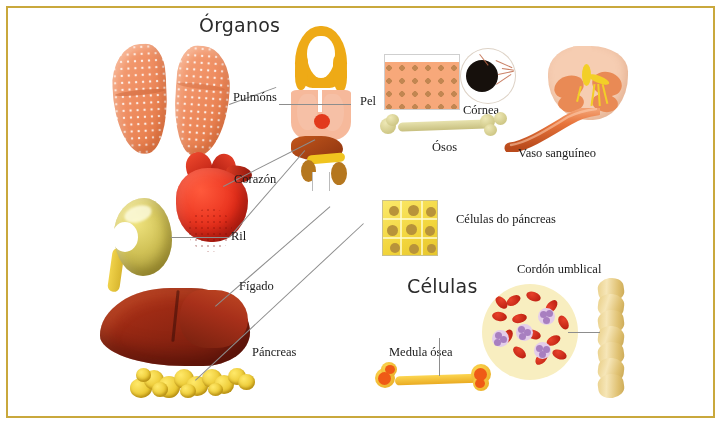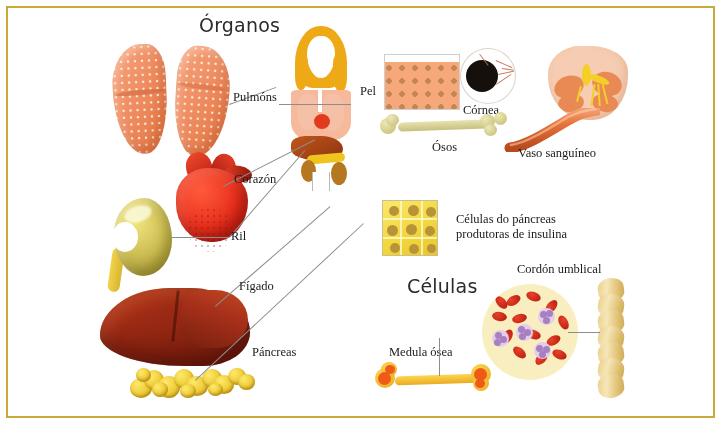--- a/index.html
+++ b/index.html
@@ -210,21 +210,21 @@
     <div class="lbl" style="left:239px;top:279px;text-align:right;">Fígado</div>
     <div class="lbl" style="left:252px;top:345px;">Páncreas</div>
   </div>
 
   <div class="panel" style="left:360px;top:0;width:361px;height:190px;">
 
 
     <div class="skin" style="left:24px;top:54px;">
       <div class="dots"></div>
     </div>
-    <div class="lbl" style="left:0px;top:84px;">Pel</div>
+    <div class="lbl" style="left:0px;top:94px;">Pel</div>
 
     <div class="cornea" style="left:100px;top:48px;">
       <div class="pupil"></div>
       <div class="vess" style="left:36px;top:12px;width:18px;transform:rotate(24deg);"></div>
       <div class="vess" style="left:38px;top:26px;width:16px;transform:rotate(-12deg);"></div>
       <div class="vess" style="left:36px;top:36px;width:18px;transform:rotate(-34deg);"></div>
       <div class="vess" style="left:20px;top:6px;width:14px;transform:rotate(52deg);"></div>
       <div class="vess" style="left:42px;top:20px;width:12px;transform:rotate(8deg);"></div>
     </div>
     <div class="lbl" style="left:103px;top:103px;">Córnea</div>
@@ -281,21 +281,20 @@
       <div class="n" style="left:43px;top:6px;width:10px;height:10px;"></div>
       <div class="n" style="left:4px;top:24px;width:11px;height:11px;"></div>
       <div class="n" style="left:23px;top:23px;width:11px;height:11px;"></div>
       <div class="n" style="left:42px;top:25px;width:10px;height:10px;"></div>
       <div class="n" style="left:7px;top:42px;width:10px;height:10px;"></div>
       <div class="n" style="left:26px;top:43px;width:10px;height:10px;"></div>
       <div class="n" style="left:44px;top:43px;width:9px;height:9px;"></div>
     </div>
     <div class="lbl two" style="left:96px;top:22px;width:150px;text-align:left;">
       <span>Células do páncreas</span><br>
-      <span>produtoras de insulina</span>
     </div>
 
     <div class="heading" style="left:47px;top:85px;">Células</div>
 
     <div class="blood" style="left:122px;top:94px;">
       <div class="rbc" style="left:24px;top:12px;transform:rotate(-30deg);"></div>
       <div class="rbc" style="left:44px;top:8px;transform:rotate(20deg);"></div>
       <div class="rbc" style="left:62px;top:18px;transform:rotate(-50deg);"></div>
       <div class="rbc" style="left:10px;top:28px;transform:rotate(10deg);"></div>
       <div class="rbc" style="left:30px;top:30px;transform:rotate(-14deg);"></div>

